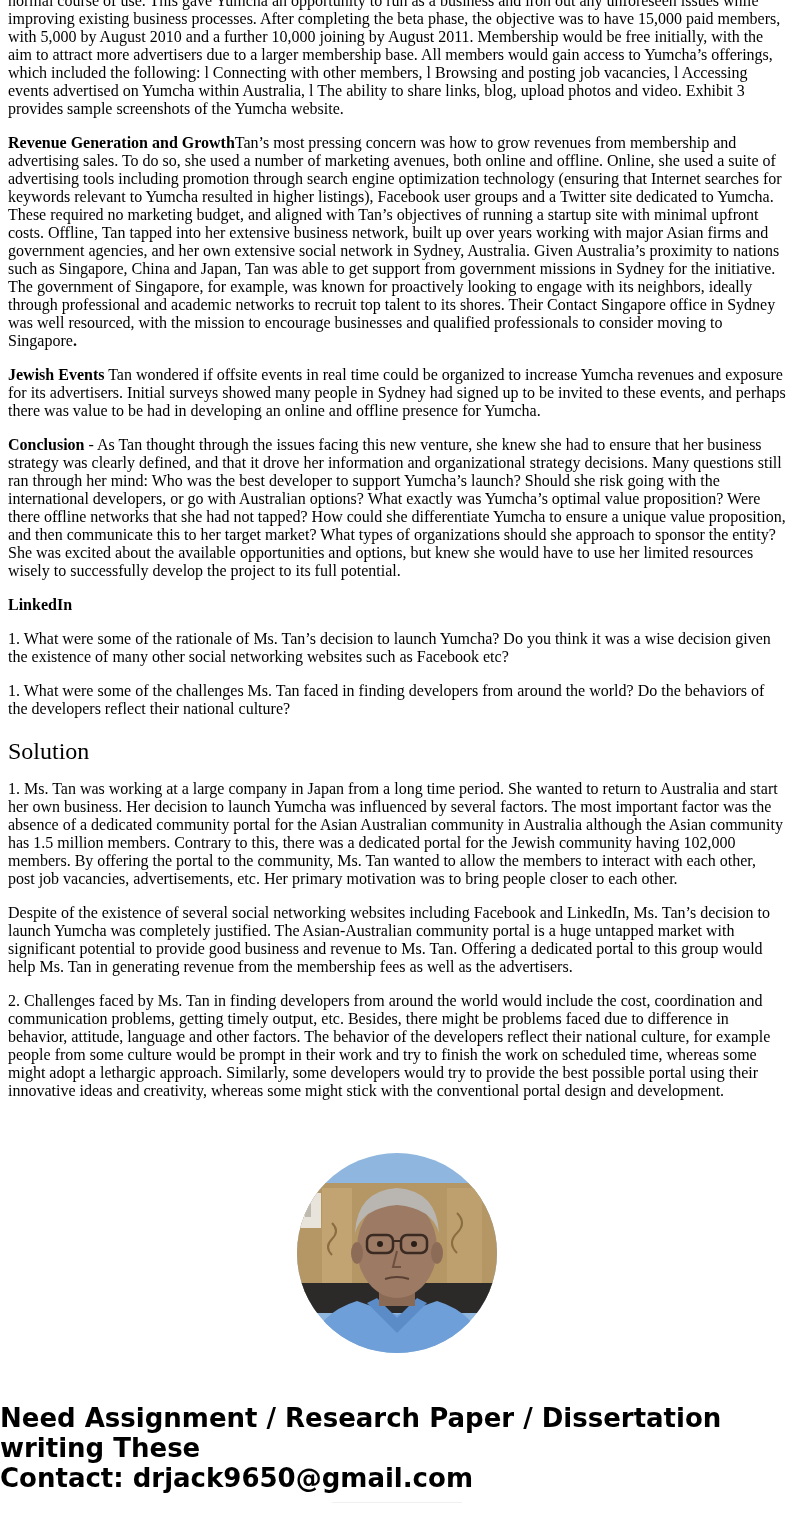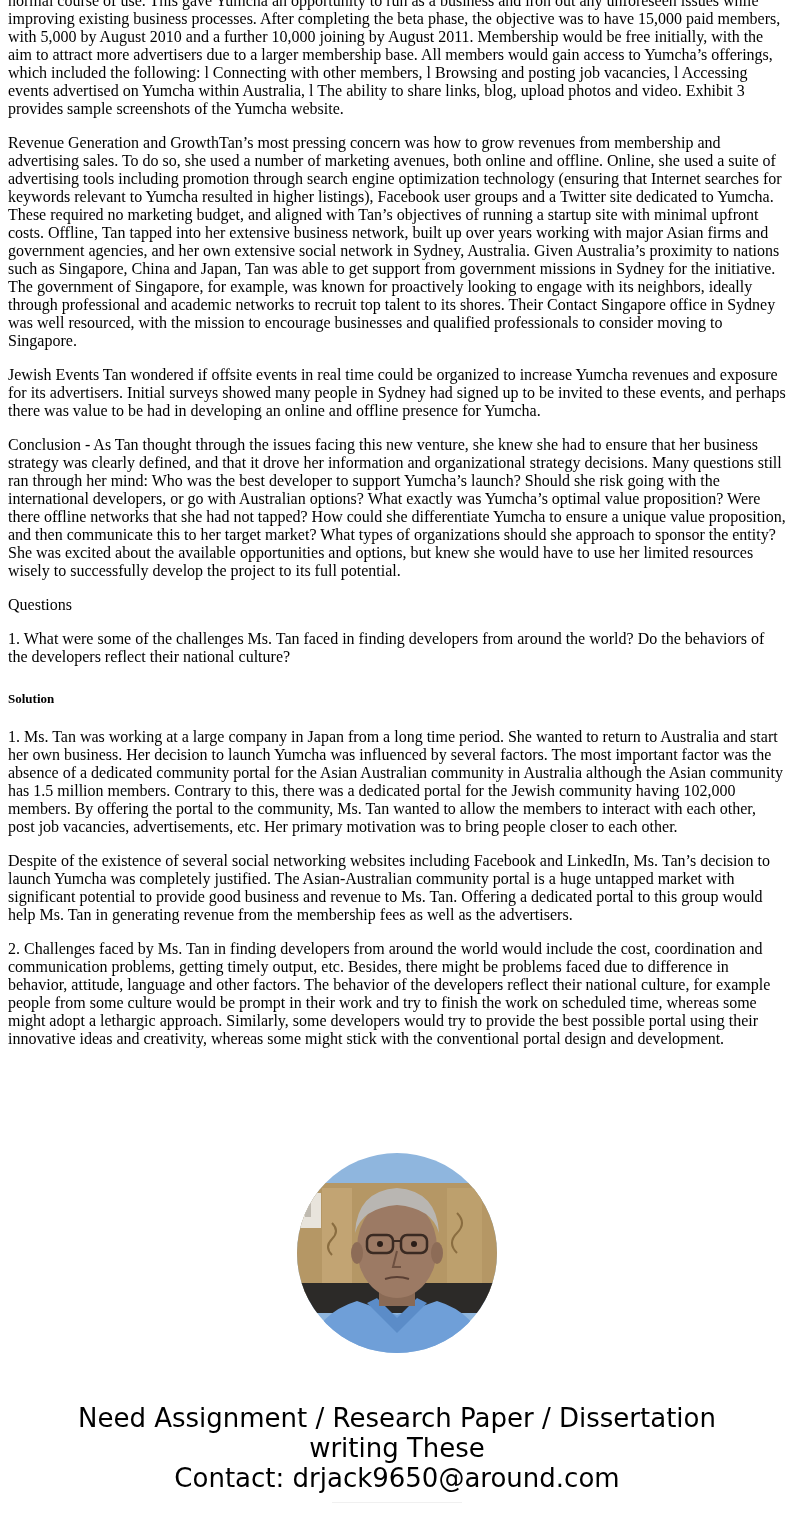--- a/index.html
+++ b/index.html
@@ -20,48 +20,48 @@
     .content {
       position: absolute;
       left: 8px;
       right: 8px;
       top: -8px;
     }
     p {
       margin: 0 0 16px 0;
     }
     .lead {
-      font-weight: normal;
+      font-weight: bold;
     }
     h3.section-heading {
-      font-size: 13px;
+      font-size: 24px;
       line-height: 22px;
-      font-weight: bold;
+      font-weight: normal;
       margin: 22px 0 18px 0;
     }
     .photo-wrap {
       position: absolute;
       left: 297px;
       top: 1153px;
       width: 200px;
       height: 200px;
       border-radius: 50%;
       overflow: hidden;
     }
     .photo-wrap svg {
       display: block;
     }
     .promo {
       position: absolute;
       left: 0;
       right: 0;
       top: 1403px;
-      text-align: center;
+      text-align: left;
       font-family: "DejaVu Sans", sans-serif;
-      font-weight: normal;
+      font-weight: bold;
       font-size: 26px;
       line-height: 30px;
       color: #000000;
     }
     .promo-line {
       display: block;
     }
     .promo-underline {
       position: absolute;
       left: 332px;
@@ -86,23 +86,24 @@
 
   <p>
     <span class="lead">Jewish Events</span><span> Tan wondered if offsite events in real time could be organized to increase Yumcha revenues and exposure for its advertisers. Initial surveys showed many people in Sydney had signed up to be invited to these events, and perhaps there was value to be had in developing an online and offline presence for Yumcha.</span>
   </p>
 
   <p>
     <span class="lead">Conclusion</span><span> - As Tan thought through the issues facing this new venture, she knew she had to ensure that her business strategy was clearly defined, and that it drove her information and organizational strategy decisions. Many questions still ran through her mind: Who was the best developer to support Yumcha’s launch? Should she risk going with the international developers, or go with Australian options? What exactly was Yumcha’s optimal value proposition? Were there offline networks that she had not tapped? How could she differentiate Yumcha to ensure a unique value proposition, and then communicate this to her target market? What types of organizations should she approach to sponsor the entity? She was excited about the available opportunities and options, but knew she would have to use her limited resources wisely to successfully develop the project to its full potential.</span>
   </p>
 
   <p>
-    <span class="lead">Questions</span>
+    <span class="lead">LinkedIn</span>
   </p>
 
+  <p>1. What were some of the rationale of Ms. Tan’s decision to launch Yumcha? Do you think it was a wise decision given the existence of many other social networking websites such as Facebook etc?</p>
   <p>1. What were some of the challenges Ms. Tan faced in finding developers from around the world? Do the behaviors of the developers reflect their national culture?</p>
 
   <h3 class="section-heading">Solution</h3>
 
   <p>1. Ms. Tan was working at a large company in Japan from a long time period. She wanted to return to Australia and start her own business. Her decision to launch Yumcha was influenced by several factors. The most important factor was the absence of a dedicated community portal for the Asian Australian community in Australia although the Asian community has 1.5 million members. Contrary to this, there was a dedicated portal for the Jewish community having 102,000 members. By offering the portal to the community, Ms. Tan wanted to allow the members to interact with each other, post job vacancies, advertisements, etc. Her primary motivation was to bring people closer to each other.</p>
   <p>Despite of the existence of several social networking websites including Facebook and LinkedIn, Ms. Tan’s decision to launch Yumcha was completely justified. The Asian-Australian community portal is a huge untapped market with significant potential to provide good business and revenue to Ms. Tan. Offering a dedicated portal to this group would help Ms. Tan in generating revenue from the membership fees as well as the advertisers.</p>
   <p>2. Challenges faced by Ms. Tan in finding developers from around the world would include the cost, coordination and communication problems, getting timely output, etc. Besides, there might be problems faced due to difference in behavior, attitude, language and other factors. The behavior of the developers reflect their national culture, for example people from some culture would be prompt in their work and try to finish the work on scheduled time, whereas some might adopt a lethargic approach. Similarly, some developers would try to provide the best possible portal using their innovative ideas and creativity, whereas some might stick with the conventional portal design and development.</p>
 </div>
 
 <div class="photo-wrap" title="Author portrait: older man with grey hair, glasses and blue shirt">
@@ -139,15 +140,15 @@
     <circle cx="117" cy="91" r="3" fill="#2a1e18"></circle>
 
     <path d="M100 98 L96 114 L104 114" stroke="#6d5040" stroke-width="2" fill="none"></path>
     <path d="M88 126 Q100 122 112 126" stroke="#5a3f33" stroke-width="2" fill="none"></path>
   </svg>
 </div>
 
 <div class="promo">
   <span class="promo-line">Need Assignment / Research Paper / Dissertation</span>
   <span class="promo-line">writing These</span>
-  <span class="promo-line">Contact: drjack9650@around.com</span>
+  <span class="promo-line">Contact: drjack9650@gmail.com</span>
 </div>
 <div class="promo-underline"></div>
 
 </body></html>

